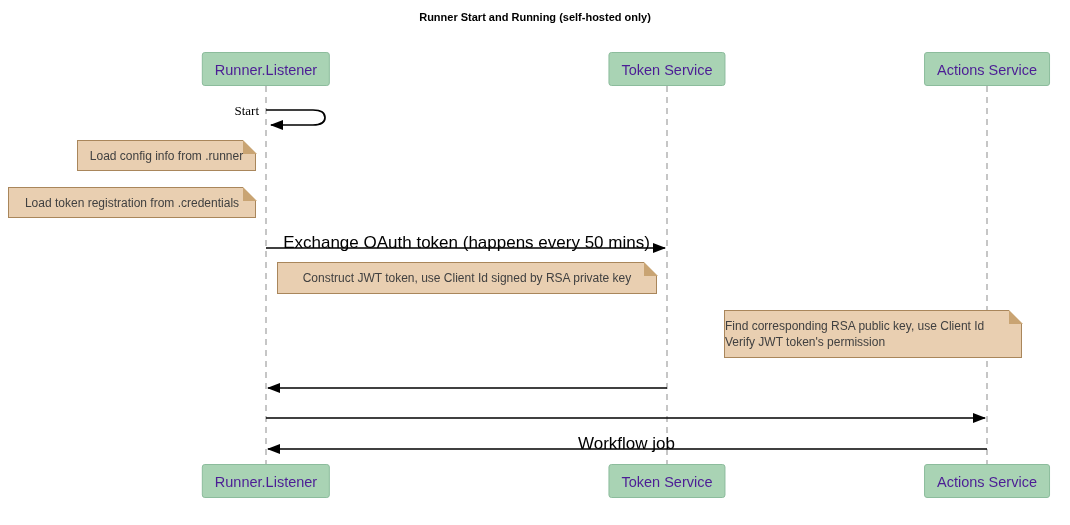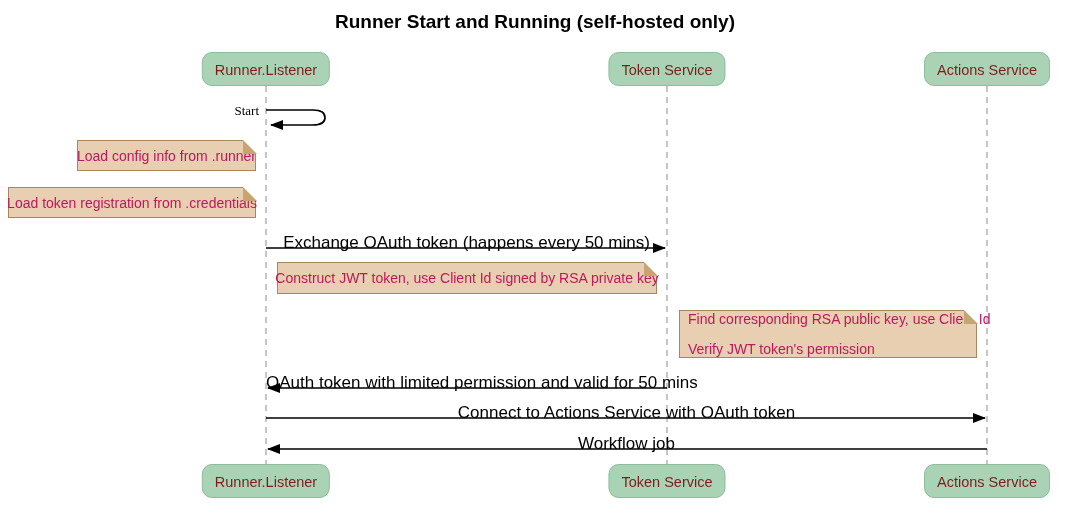--- a/index.html
+++ b/index.html
@@ -3,40 +3,40 @@
 <meta charset="utf-8">
 <style>
   html,body{margin:0;padding:0;background:#ffffff;}
   #canvas{
     position:relative;width:1070px;height:525px;background:#ffffff;overflow:hidden;
     font-family:"Liberation Sans","DejaVu Sans",sans-serif;color:#111;
   }
   #wires{position:absolute;left:0;top:0;width:1070px;height:525px;}
   .title{
     position:absolute;left:0;top:11px;width:1070px;text-align:center;
-    font-size:19px;font-weight:bold;color:#000;
+    font-size:11px;font-weight:bold;color:#000;
   }
   .actor{
     position:absolute;height:34px;line-height:34px;padding:0 12px;white-space:nowrap;
-    background:#a9d3b4;border:1px solid #8cbc9c;border-radius:10px;
-    font-size:14.5px;color:#7f1d1d;transform:translateX(-50%);box-sizing:border-box;
+    background:#a9d3b4;border:1px solid #8cbc9c;border-radius:3px;
+    font-size:14.5px;color:#4c1d95;transform:translateX(-50%);box-sizing:border-box;
   }
   .msg-label{
     position:absolute;font-size:17px;color:#000;text-align:center;white-space:nowrap;
   }
   .start-label{
     position:absolute;font-size:13px;color:#000;text-align:right;white-space:nowrap;
   }
   .note{
     position:absolute;background:#e9cfb1;border:1.5px solid #a9865b;box-sizing:border-box;
-    font-size:14px;color:#be185d;display:flex;align-items:center;justify-content:center;
+    font-size:12px;color:#404040;display:flex;align-items:center;justify-content:center;
     white-space:nowrap;
   }
-  .note.leftalign{flex-direction:column;align-items:flex-start;justify-content:space-between;
-    padding-left:8px;line-height:16px;}
+  .note.leftalign{flex-direction:column;align-items:flex-start;justify-content:center;
+    line-height:16px;margin-left:45px;}
   .fold{
     position:absolute;top:-1.5px;right:-1.5px;width:0;height:0;
     border-style:solid;border-width:0 14px 14px 0;
     border-color:#ffffff #ffffff #c9a473 #c9a473;
   }
 </style>
 </head>
 <body>
 
 <div id="canvas">
@@ -68,22 +68,20 @@
   <div class="actor" style="left:266px;top:52px;">Runner.Listener</div>
   <div class="actor" style="left:667px;top:52px;">Token Service</div>
   <div class="actor" style="left:987px;top:52px;">Actions Service</div>
 
   <div class="actor" style="left:266px;top:464px;">Runner.Listener</div>
   <div class="actor" style="left:667px;top:464px;">Token Service</div>
   <div class="actor" style="left:987px;top:464px;">Actions Service</div>
 
   <div class="start-label" style="left:180px;top:103px;width:79px;font-family:Liberation Serif, serif;">Start</div>
   <div class="msg-label" style="left:266px;top:233px;width:401px;">Exchange OAuth token (happens every 50 mins)</div>
-  <div class="msg-label" style="left:266px;top:373px;width:401px;">OAuth token with limited permission and valid for 50 mins</div>
-  <div class="msg-label" style="left:266px;top:403px;width:721px;">Connect to Actions Service with OAuth token</div>
   <div class="msg-label" style="left:266px;top:434px;width:721px;">Workflow job</div>
 
   <div class="note" style="left:77px;top:140px;width:179px;height:31px;">
     <div class="fold"></div>
     <span>Load config info from .runner</span>
   </div>
 
   <div class="note" style="left:277px;top:262px;width:380px;height:32px;">
     <div class="fold"></div>
     <span>Construct JWT token, use Client Id signed by RSA private key</span>

